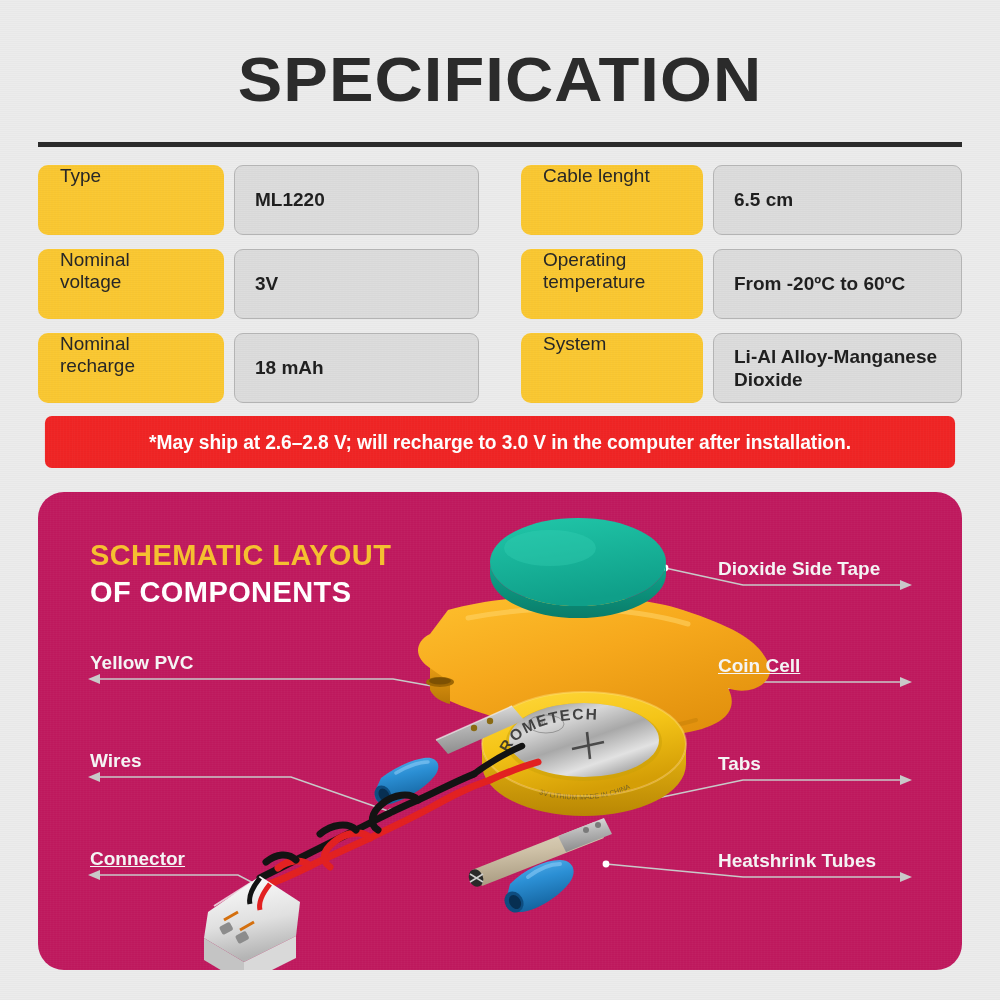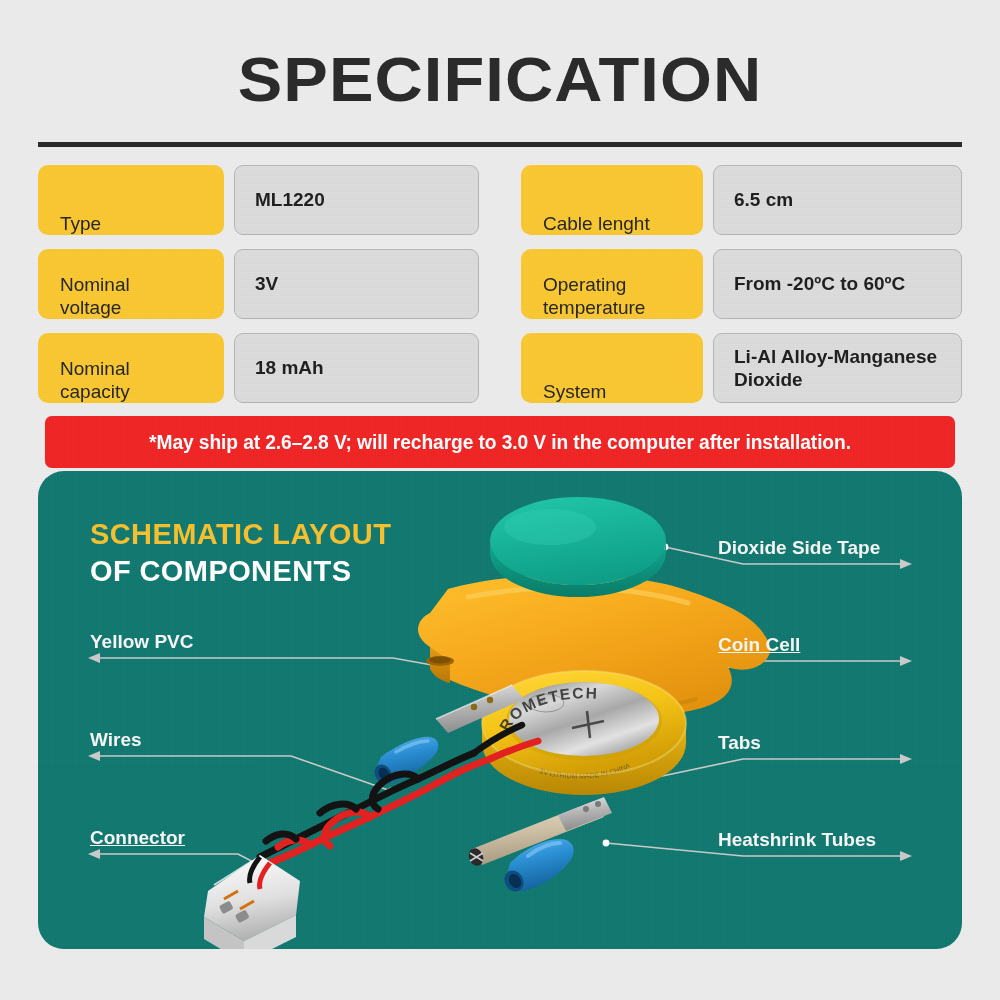--- a/index.html
+++ b/index.html
@@ -71,21 +71,21 @@
     column-gap: 42px;
     row-gap: 14px;
   }
   .spec-row { display: flex; gap: 10px; height: 70px; }
 
   .spec-label {
     position: relative;
     background: #fac832;
     border-radius: 10px;
     display: flex;
-    align-items: flex-end;
+    align-items: flex-start;
     padding: 0 22px;
     font-size: 19px;
     color: #262626;
     line-height: 1.18;
     flex: 0 0 186px;
   }
   .col-right .spec-label { flex: 0 0 182px; }
 
   .spec-value {
     position: relative;
@@ -117,23 +117,23 @@
     color: #ffffff;
     font-size: 19.5px;
     font-weight: bold;
     letter-spacing: -.1px;
     transform: scaleX(.985);
   }
 
   
   #schematic {
     position: absolute;
-    top: 471px; left: 38px;
+    top: 492px; left: 38px;
     width: 924px; height: 478px;
-    background: #0f766e;
+    background: #be185d;
     border-radius: 26px;
     overflow: hidden;
   }
 
   #sch-title { position: absolute; top: 47px; left: 52px; }
   #sch-title .l1 {
     display: block;
     color: #f5c030;
     font-size: 29px;
     font-weight: bold;
@@ -207,21 +207,21 @@
       </div>
       <div class="spec-value noise-box">
         <span>From -20ºC to 60ºC</span>
       </div>
     </div>
 
     <div class="spec-row col-left">
       <div class="spec-label noise-box">
         <span>
           <span>Nominal</span><br>
-          <span>capacity</span>
+          <span>recharge</span>
         </span>
       </div>
       <div class="spec-value noise-box">
         <span>18 mAh</span>
       </div>
     </div>
 
     <div class="spec-row col-right">
       <div class="spec-label noise-box">
         <span>System</span>

